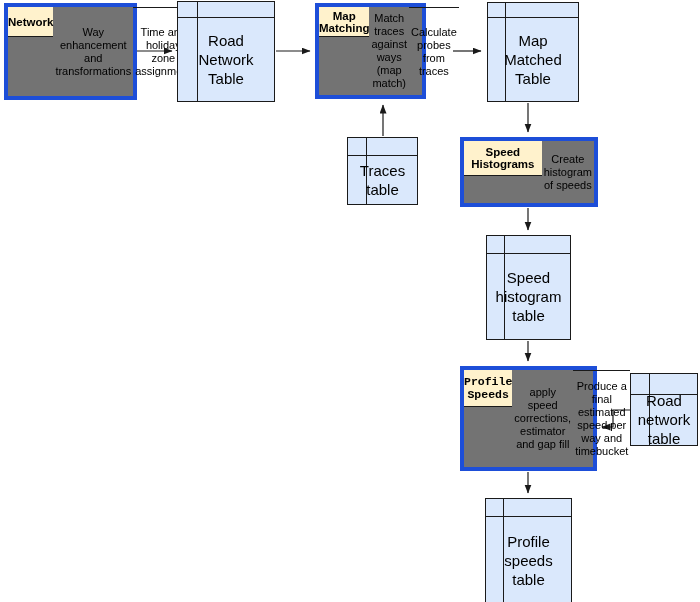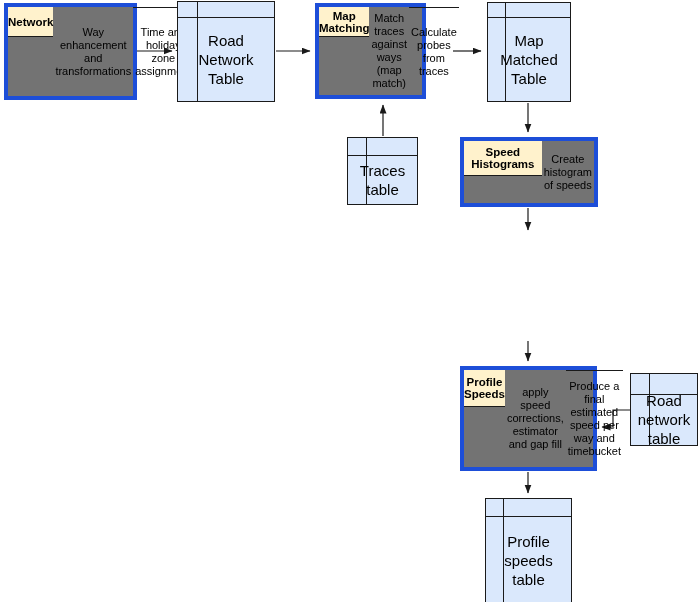--- a/index.html
+++ b/index.html
@@ -113,40 +113,45 @@
     <div class="t-vline" style="left:19px;"></div>
     <div class="t-label" style="top:15px;">Road Network Table</div>
   </div>
 
   <div class="process" style="left:315px; top:3px; width:111px; height:96px;">
     <div class="p-header" style="height:30px;">Map Matching</div>
     <div class="p-row" style="flex:31;">Match traces against ways (map match)</div>
     <div class="p-row" style="flex:35;">Calculate probes from traces</div>
   </div>
 
-  <div class="table-shape" style="left:487px; top:2px; width:84px; height:100px;">
+  <div class="table-shape" style="left:487px; top:2px; width:92px; height:100px;">
     <div class="t-hline" style="top:14px;"></div>
     <div class="t-vline" style="left:17px;"></div>
     <div class="t-label" style="top:14px;">Map Matched Table</div>
   </div>
 
   <div class="table-shape" style="left:347px; top:137px; width:71px; height:68px;">
     <div class="t-hline" style="top:17px;"></div>
     <div class="t-vline" style="left:18px;"></div>
     <div class="t-label" style="top:17px;">Traces table</div>
   </div>
 
   <div class="process" style="left:460px; top:137px; width:138px; height:70px;">
     <div class="p-header" style="height:35px;">Speed Histograms</div>
     <div class="p-row" style="flex:1;">Create histogram of speeds</div>
   </div>
 
+  <div class="table-shape" style="left:486px; top:235px; width:85px; height:105px;">
+    <div class="t-hline" style="top:17px;"></div>
+    <div class="t-vline" style="left:17px;"></div>
+    <div class="t-label" style="top:17px;">Speed histogram table</div>
+  </div>
 
   <div class="process" style="left:460px; top:366px; width:137px; height:105px;">
-    <div class="p-header" style="height:37px;">Profile Speeds</div>
+    <div class="p-header" style="height:37px;font-family:Liberation Mono, monospace;">Profile Speeds</div>
     <div class="p-row" style="flex:35;">apply speed corrections, estimator and gap fill</div>
     <div class="p-row" style="flex:33;">Produce a final estimated speed per way and timebucket</div>
   </div>
 
   <div class="table-shape" style="left:630px; top:373px; width:68px; height:73px;">
     <div class="t-hline" style="top:20px;"></div>
     <div class="t-vline" style="left:18px;"></div>
     <div class="t-label" style="top:20px;">Road network table</div>
   </div>
 

